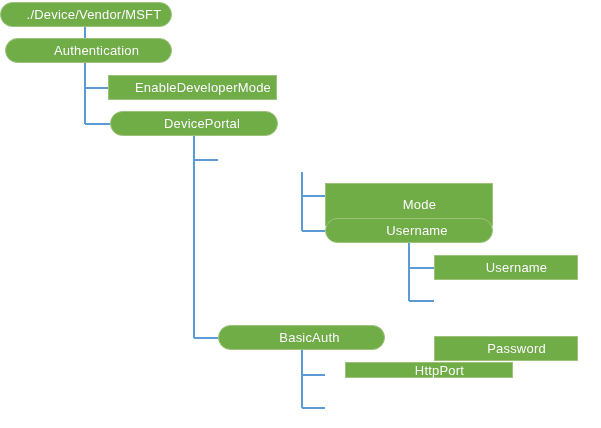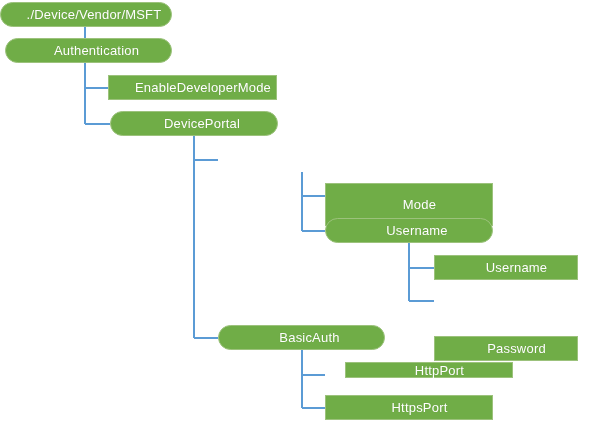--- a/index.html
+++ b/index.html
@@ -127,17 +127,14 @@
   </div>
 
   <div class="node rounded" style="left:218px; top:325px; width:167px; height:25px;">
     <span class="node-label">BasicAuth</span>
   </div>
 
   <div class="node square" style="left:325px; top:362px; width:168px; height:16px;margin-left:20px;">
     <span class="node-label">HttpPort</span>
   </div>
 
-  <div class="node square" style="left:325px; top:395px; width:168px; height:25px;">
-    <span class="node-label">HttpsPort</span>
-  </div>
 
 </div>
 
 </body></html>

